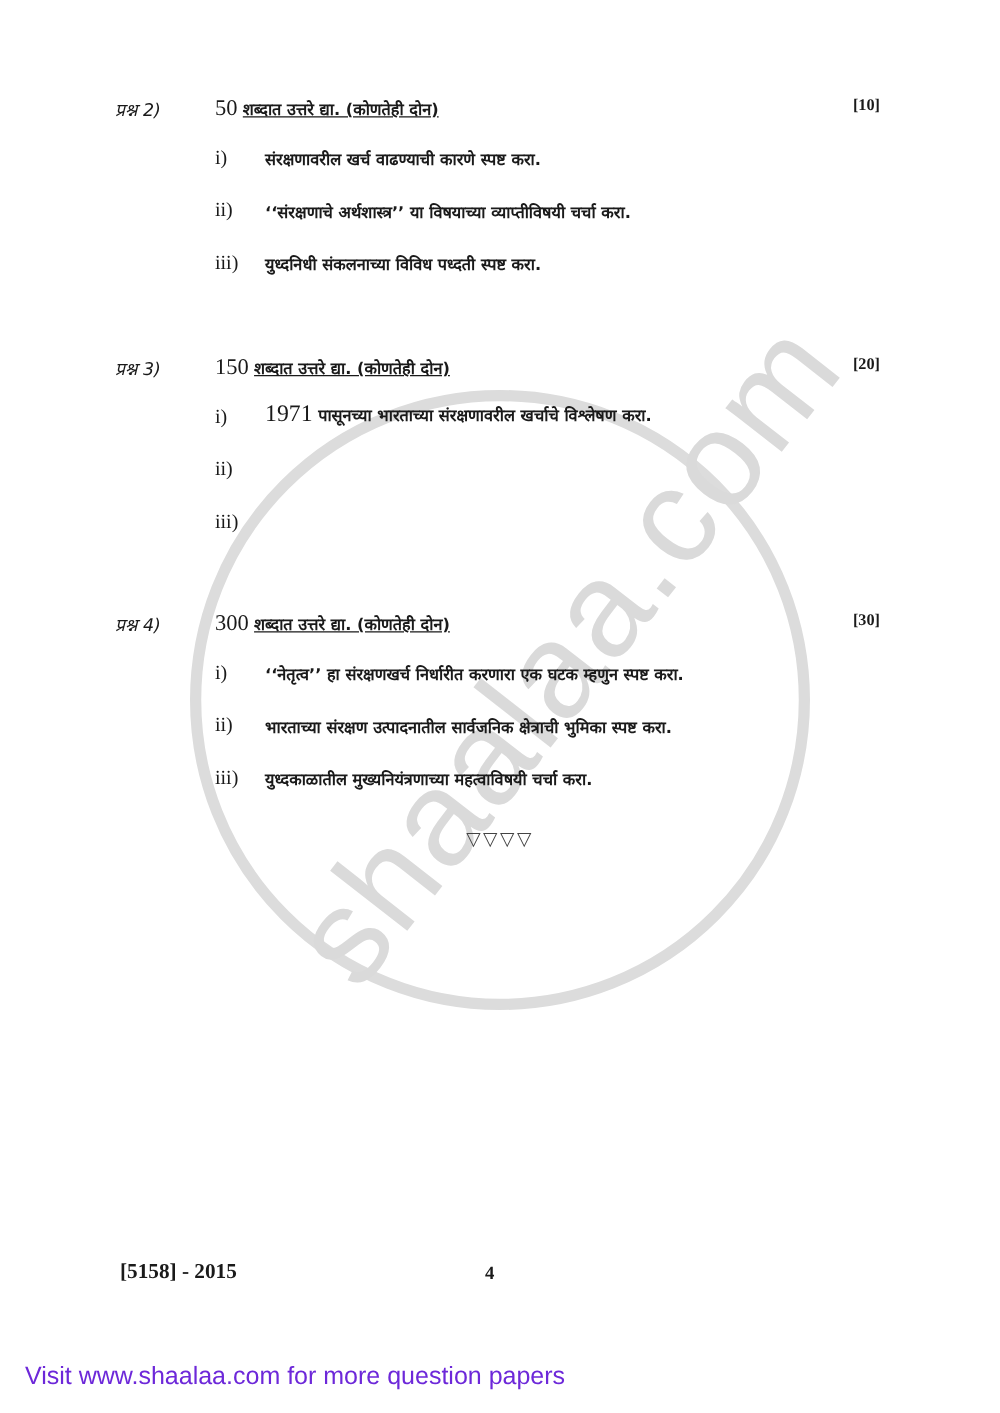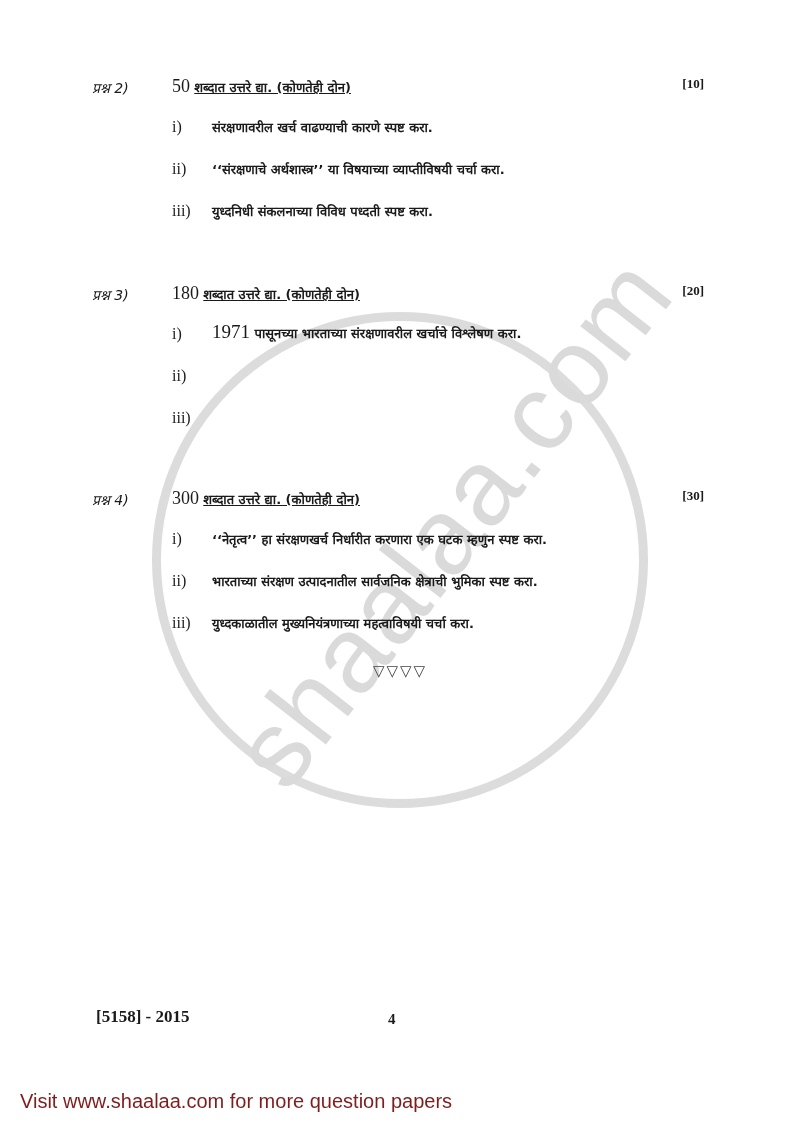--- a/index.html
+++ b/index.html
@@ -84,21 +84,21 @@
       font-weight: bold; font-size: 17px;
     }
     .footer-page {
       position: absolute; left: 388px; top: 1011px;
       font-family: "Liberation Serif", serif;
       font-weight: bold; font-size: 15px;
     }
     .visit-banner {
       position: absolute; left: 20px; top: 1090px;
       font-family: "Liberation Sans", "DejaVu Sans", sans-serif;
-      font-size: 20px; color: #7f1d1d;
+      font-size: 20px; color: #6d28d9;
     }
   </style>
 </head>
 <body>
 
 <div class="watermark-circle"></div>
 <div class="watermark-text">shaalaa.com</div>
 
 <div class="content">
 
@@ -124,21 +124,21 @@
         <span class="item-num">iii)</span>
         <span class="item-text">युध्दनिधी संकलनाच्या विविध पध्दती स्पष्ट करा.</span>
       </li>
     </ul>
   </section>
 
   <section class="question" style="top:283px;">
     <div class="q-head">
       <span class="q-label">प्रश्न 3)</span>
       <span class="q-instr">
-        <span class="num">180</span>
+        <span class="num">150</span>
         <span class="txt">शब्दात उत्तरे द्या. (कोणतेही दोन)</span>
       </span>
       <span class="q-marks">[20]</span>
     </div>
     <ul class="items" style="margin-top:10px;">
       <li class="item">
         <span class="item-num">i)</span>
         <span class="item-text" style="top:2px;">
           <span class="yr">1971</span>
           <span>पासूनच्या भारताच्या संरक्षणावरील खर्चाचे विश्लेषण करा.</span>

